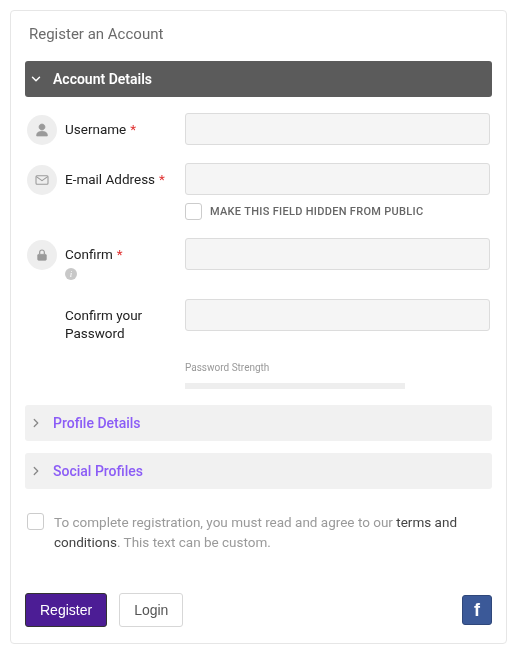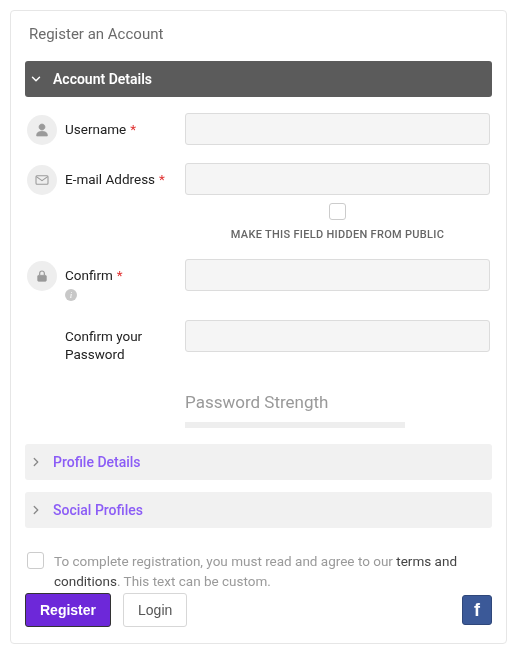--- a/index.html
+++ b/index.html
@@ -102,41 +102,40 @@
     border: 1px solid #dcdcdc;
     border-radius: 3px;
     padding: 0 8px;
     font-size: 13px;
   }
   .check-row {
     display: flex;
     align-items: center;
     gap: 8px;
     margin-top: 8px;
-    flex-direction: column;
   }
   .chk {
     width: 17px; height: 17px;
     border: 1px solid #ccc;
     border-radius: 3px;
     background: #fff;
     flex: 0 0 17px;
     cursor: pointer;
   }
   .hide-lbl {
     font-size: 11px;
     letter-spacing: 0.3px;
     color: #666;
     font-weight: 500;
   }
   .strength-lbl {
     color: #999;
-    font-size: 17px;
+    font-size: 10px;
     margin-bottom: 10px;
-    margin-top: 11px;
+    margin-top: 2px;
   }
   .strength-bar {
     width: 72%;
     height: 6px;
     background: #eeeeee;
     border-radius: 0px;
   }
   .collapsed-sections { margin-top: 16px; }
   .section-bar.collapsed { margin-bottom: 12px; cursor: pointer; }
   .terms-row {
@@ -160,21 +159,21 @@
     gap: 12px;
   }
   .btn {
     height: 34px;
     padding: 0 14px;
     border-radius: 3px;
     font-size: 14px;
     cursor: pointer;
     border: 1px solid transparent;
   }
-  .btn-primary { background: #6d28d9; color: #fff; border-color: #333; font-weight: bold; }
+  .btn-primary { background: #4c1d95; color: #fff; border-color: #333; }
   .btn-secondary { background: #fff; color: #555; border: 1px solid #d7d7d7; }
   .spacer { flex: 1; }
   .fb-btn {
     width: 30px; height: 30px;
     background: #3b5998;
     border-radius: 3px;
     display: flex; align-items: center; justify-content: center;
     color: #fff;
     cursor: pointer;
     border: 1px solid #2f477a;

